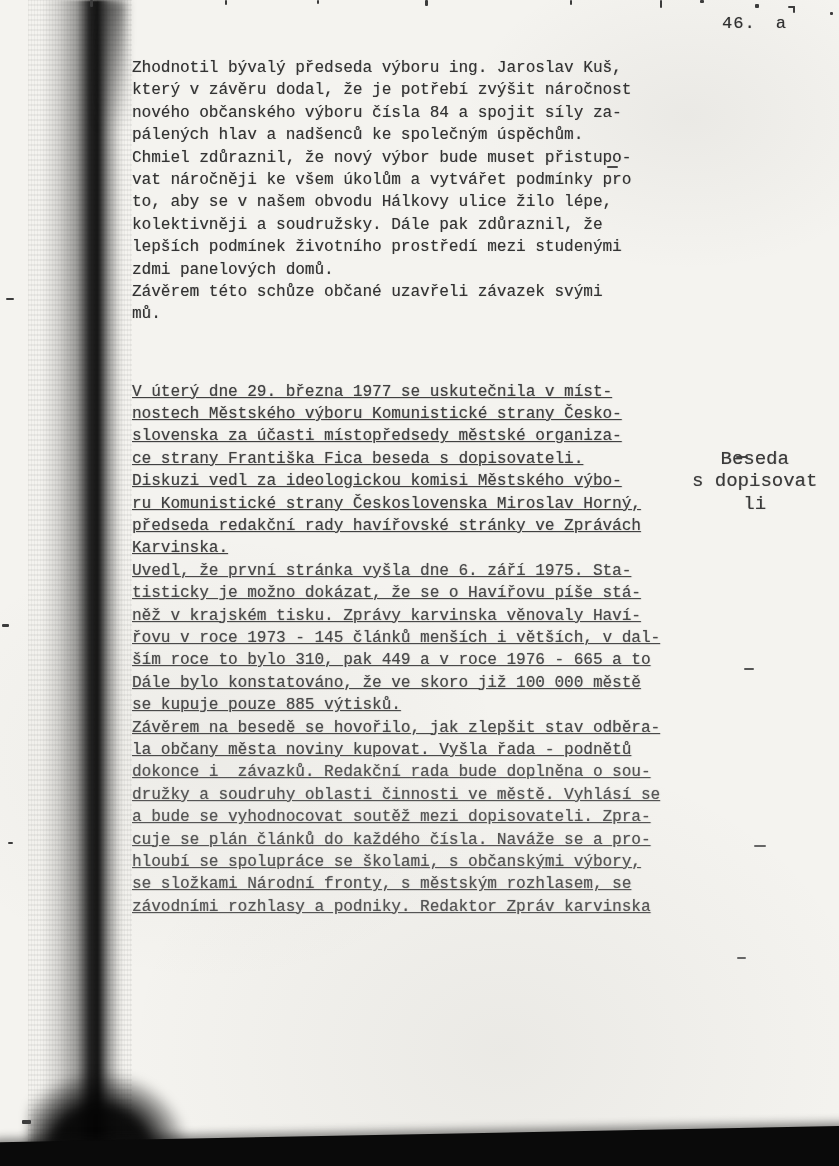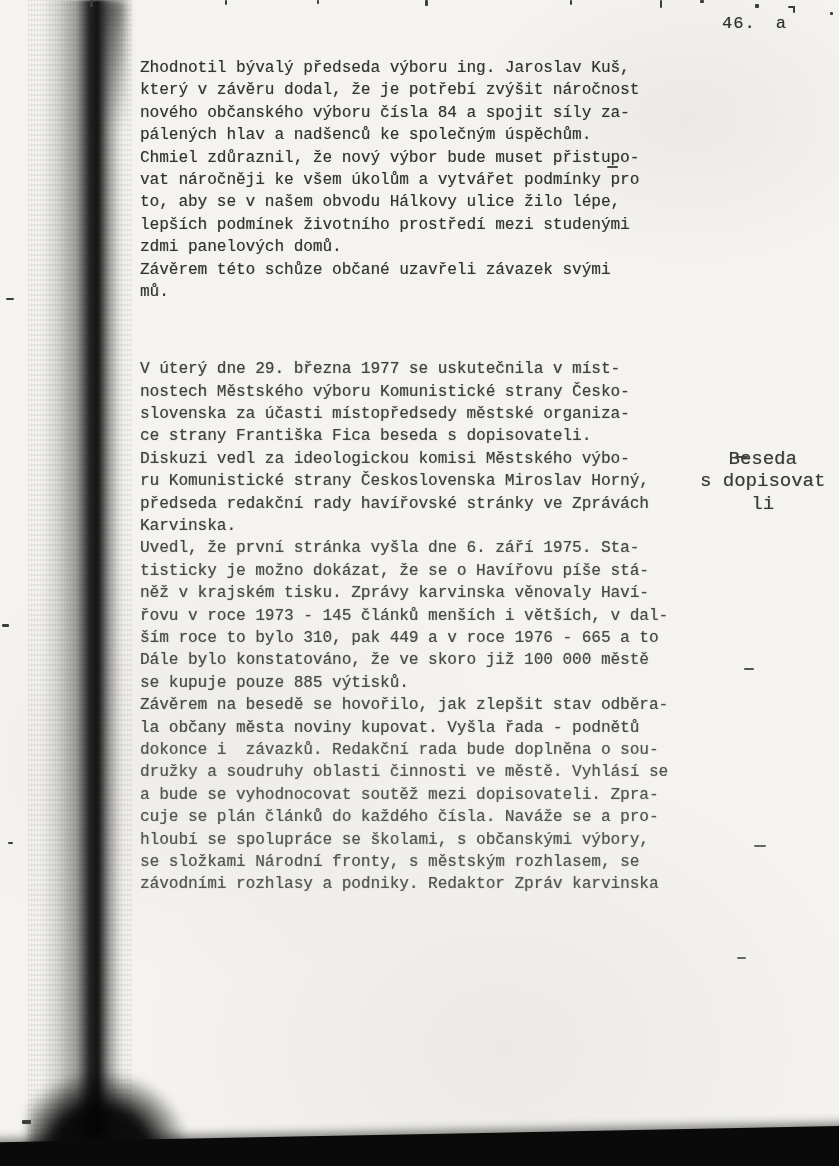--- a/index.html
+++ b/index.html
@@ -24,23 +24,23 @@
   .edge-bottom-blob{position:absolute;left:28px;top:1072px;width:160px;height:100px;filter:blur(5px);
     background:radial-gradient(ellipse at 45% 78%, rgba(5,5,5,.97) 38%, rgba(5,5,5,0) 72%);}
   .bottom-band{position:absolute;left:-12px;bottom:-18px;width:880px;height:50px;background:#0a0a0a;
     transform:rotate(-1.1deg);border-radius:12px 4px 0 0;box-shadow:0 -4px 9px rgba(15,15,15,.45);}
   .speck{position:absolute;background:#3c3c3c;border-radius:1px;}
   
   .pagenum{position:absolute;left:722px;top:14px;font-size:17px;color:#303030;
     word-spacing:9px;letter-spacing:1px;text-shadow:.3px .3px .8px rgba(50,50,50,.5);}
   .body-text{position:absolute;left:132px;top:57px;width:640px;font-size:16px;color:#333;
     text-shadow:.3px .3px .7px rgba(60,60,60,.5);}
-  .tline{height:22.4px;line-height:22.4px;white-space:pre;margin-left:8px;}
+  .tline{height:22.4px;line-height:22.4px;white-space:pre;}
   .p2{margin-top:55px;color:#414141;}
-  .p2 .tline{text-shadow:.3px .3px 1px rgba(70,70,70,.6);}
+  .p2 .tline{text-shadow:.3px .3px 1px rgba(70,70,70,.6);text-decoration:underline;}
   .p2 .tline:nth-child(n+9){color:#4a4a4a;}
   .p2 .tline:nth-child(n+18){color:#555;}
   .margin-note{position:absolute;left:692px;top:448px;font-size:19px;line-height:18.5px;
     color:#3a3a3a;text-shadow:.3px .3px .8px rgba(60,60,60,.5);white-space:pre;text-align:center;}
 </style>
 </head>
 <body>
 
 <div class="page">
 
@@ -76,20 +76,21 @@
 
   <div class="body-text">
     <div class="p1">
         <div class="tline">Zhodnotil bývalý předseda výboru ing. Jaroslav Kuš,</div>
         <div class="tline">který v závěru dodal, že je potřebí zvýšit náročnost</div>
         <div class="tline">nového občanského výboru čísla 84 a spojit síly za-</div>
         <div class="tline">pálených hlav a nadšenců ke společným úspěchům.</div>
         <div class="tline">Chmiel zdůraznil, že nový výbor bude muset přistupo-</div>
         <div class="tline">vat náročněji ke všem úkolům a vytvářet podmínky pro</div>
         <div class="tline">to, aby se v našem obvodu Hálkovy ulice žilo lépe,</div>
+        <div class="tline">kolektivněji a soudružsky. Dále pak zdůraznil, že</div>
         <div class="tline">lepších podmínek životního prostředí mezi studenými</div>
         <div class="tline">zdmi panelových domů.</div>
         <div class="tline">Závěrem této schůze občané uzavřeli závazek svými</div>
         <div class="tline">mů.</div>
       </div>
     <div class="p2">
         <div class="tline">V úterý dne 29. března 1977 se uskutečnila v míst-</div>
         <div class="tline">nostech Městského výboru Komunistické strany Česko-</div>
         <div class="tline">slovenska za účasti místopředsedy městské organiza-</div>
         <div class="tline">ce strany Františka Fica beseda s dopisovateli.</div>

